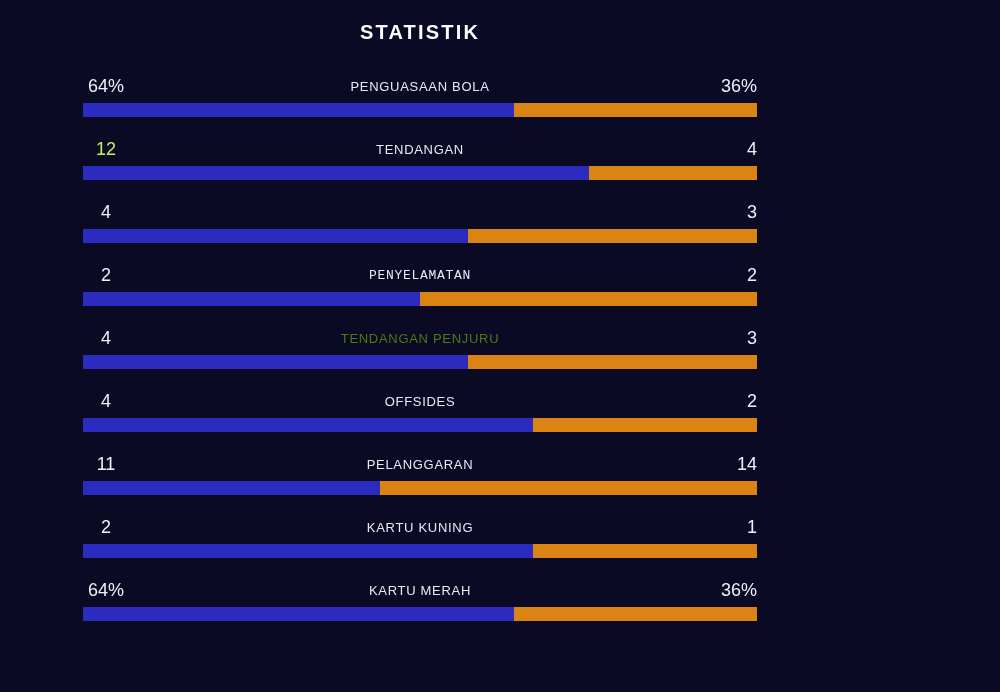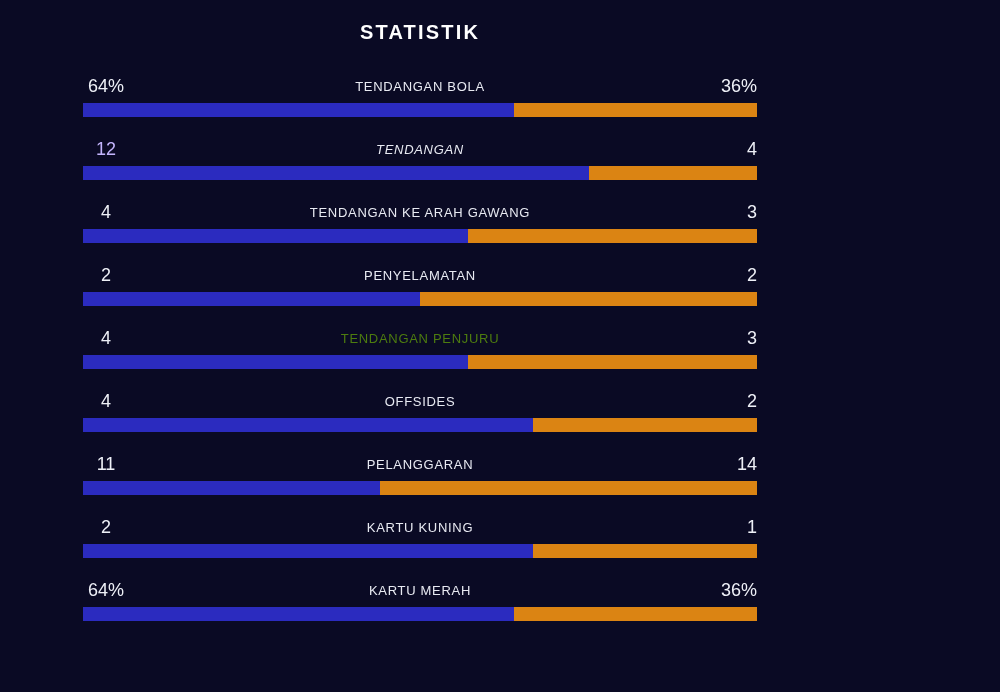--- a/index.html
+++ b/index.html
@@ -91,54 +91,53 @@
 <body style="background: rgb(10, 10, 36);">
 
 <div id="stats-panel">
 
   <h1 id="panel-title" style="color: rgb(255, 255, 255);">STATISTIK</h1>
 
   <div id="stat-rows">
       <div class="stat-row">
         <div class="stat-row-header">
           <span class="stat-value home" style="color: rgb(238, 240, 247);">64%</span>
-          <span class="stat-label" style="color: rgb(232, 234, 242);">TENDANGAN BOLA</span>
+          <span class="stat-label" style="color: rgb(232, 234, 242);">PENGUASAAN BOLA</span>
           <span class="stat-value away" style="color: rgb(238, 240, 247);">36%</span>
         </div>
         <div class="stat-bar">
           <div class="bar-seg-home" style="width: 64%; background: rgb(43, 43, 191);"></div>
           <div class="bar-seg-away" style="background: rgb(219, 132, 19);"></div>
         </div>
       </div>
       <div class="stat-row">
         <div class="stat-row-header">
-          <span class="stat-value home" style="color: #c4b5fd;">12</span>
-          <span class="stat-label" style="color: rgb(232, 234, 242); font-style: italic;">TENDANGAN</span>
+          <span class="stat-value home" style="color: #bef264;">12</span>
+          <span class="stat-label" style="color: rgb(232, 234, 242);">TENDANGAN</span>
           <span class="stat-value away" style="color: rgb(238, 240, 247);">4</span>
         </div>
         <div class="stat-bar">
           <div class="bar-seg-home" style="width: 75%; background: rgb(43, 43, 191);"></div>
           <div class="bar-seg-away" style="background: rgb(219, 132, 19);"></div>
         </div>
       </div>
       <div class="stat-row">
         <div class="stat-row-header">
           <span class="stat-value home" style="color: rgb(238, 240, 247);">4</span>
-          <span class="stat-label" style="color: rgb(232, 234, 242);">TENDANGAN KE ARAH GAWANG</span>
           <span class="stat-value away" style="color: rgb(238, 240, 247);">3</span>
         </div>
         <div class="stat-bar">
           <div class="bar-seg-home" style="width: 57.1%; background: rgb(43, 43, 191);"></div>
           <div class="bar-seg-away" style="background: rgb(219, 132, 19);"></div>
         </div>
       </div>
       <div class="stat-row">
         <div class="stat-row-header">
           <span class="stat-value home" style="color: rgb(238, 240, 247);">2</span>
-          <span class="stat-label" style="color: rgb(232, 234, 242);">PENYELAMATAN</span>
+          <span class="stat-label" style="color: rgb(232, 234, 242); font-family: Liberation Mono, monospace;">PENYELAMATAN</span>
           <span class="stat-value away" style="color: rgb(238, 240, 247);">2</span>
         </div>
         <div class="stat-bar">
           <div class="bar-seg-home" style="width: 50%; background: rgb(43, 43, 191);"></div>
           <div class="bar-seg-away" style="background: rgb(219, 132, 19);"></div>
         </div>
       </div>
       <div class="stat-row">
         <div class="stat-row-header">
           <span class="stat-value home" style="color: rgb(238, 240, 247);">4</span>

